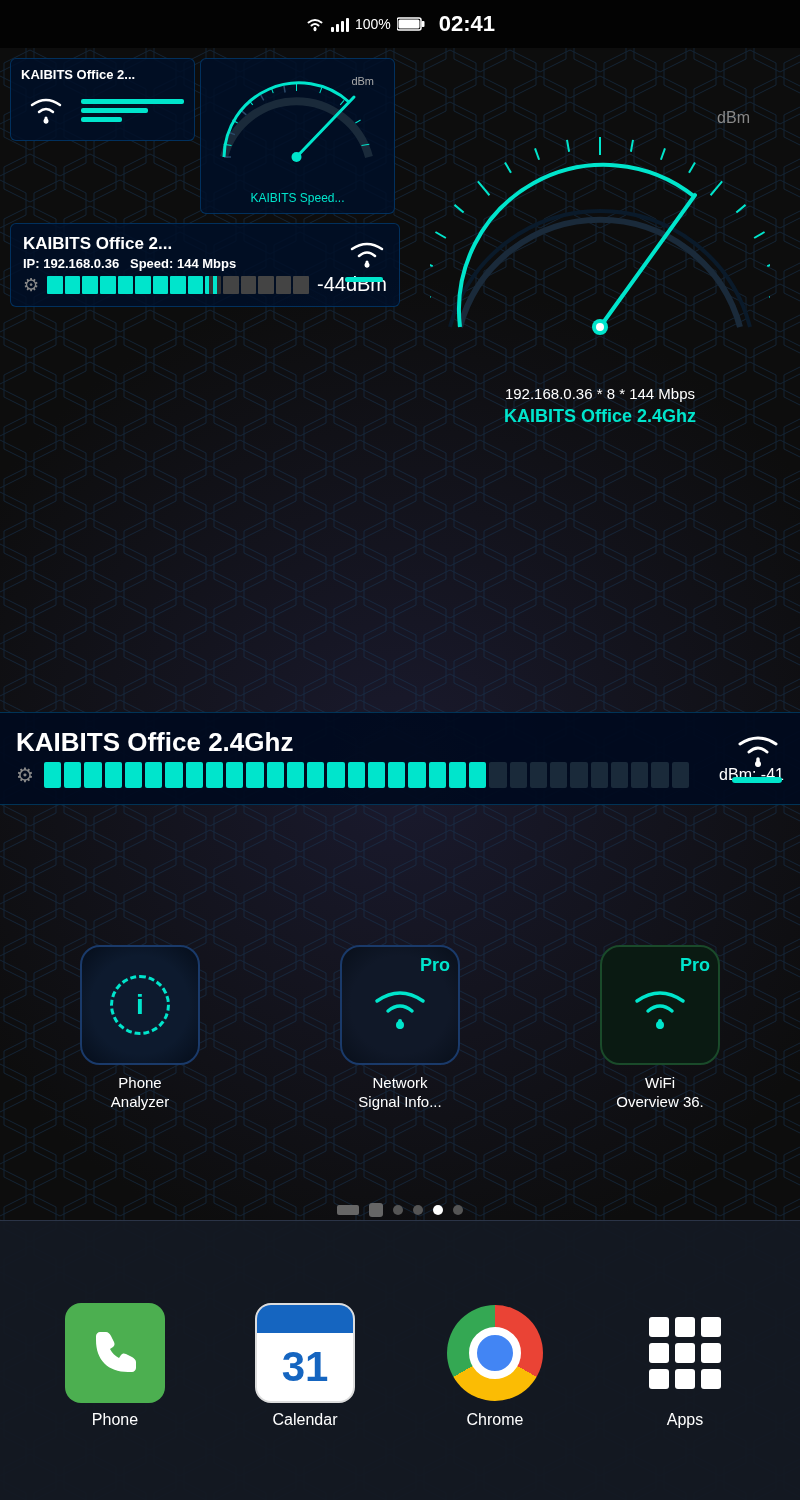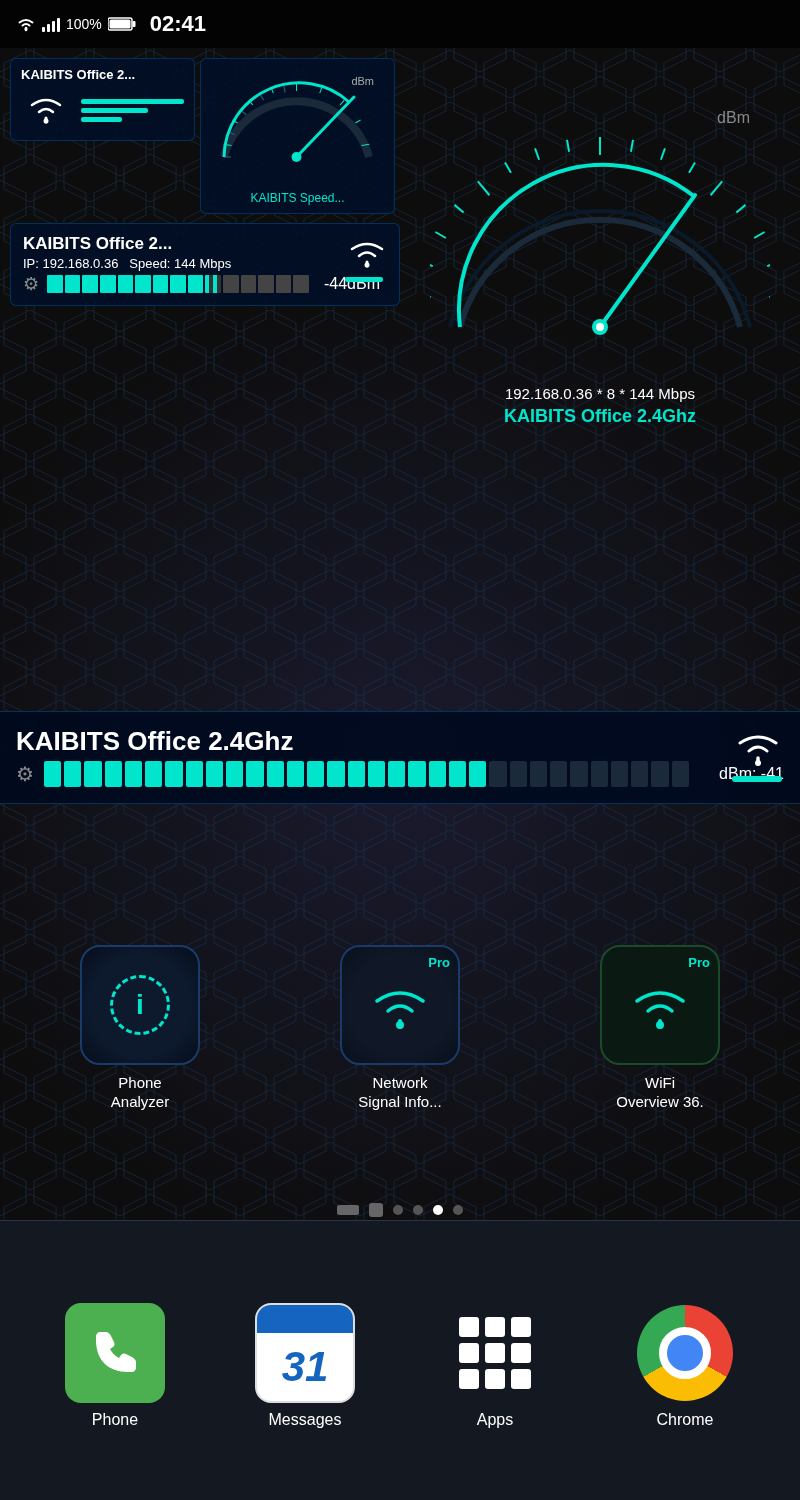--- a/index.html
+++ b/index.html
@@ -22,21 +22,21 @@
     }
 
     
     .status-bar {
       position: relative;
       z-index: 100;
       background: rgba(0,0,0,0.7);
       height: 48px;
       display: flex;
       align-items: center;
-      justify-content: flex-start;
+      justify-content: center;
       padding: 0 16px;
       gap: 8px;
     }
     .status-icons {
       display: flex;
       align-items: center;
       gap: 6px;
     }
     .status-time {
       font-size: 22px;
@@ -157,33 +157,34 @@
     .netinfo-title {
       color: white;
       font-size: 17px;
       font-weight: bold;
       margin-bottom: 2px;
     }
     .netinfo-ip {
       color: white;
       font-size: 13px;
       margin-bottom: 2px;
+      font-weight: bold;
     }
     .netinfo-row {
       display: flex;
       align-items: center;
       gap: 8px;
     }
     .gear-icon {
       color: #888;
       font-size: 18px;
     }
     .dbm-text {
       color: white;
-      font-size: 16px;
+      font-size: 20px;
       min-width: 70px;
       text-align: center;
     }
 
     
     .widget-large-bottom {
       position: absolute;
       top: 580px;
       left: 0;
       right: 0;
@@ -267,21 +268,21 @@
     
     .network-signal-icon {
       background: radial-gradient(circle, #1a1a1a 60%, #0d0d0d);
       border: 2px solid #1a3a6a;
     }
     .pro-badge {
       position: absolute;
       top: 8px;
       right: 8px;
       color: #00e5cc;
-      font-size: 13px;
+      font-size: 18px;
       font-weight: bold;
     }
 
     
     .wlan-icon-box {
       background: radial-gradient(circle, #1a1a1a 60%, #0d0d0d);
       border: 2px solid #333;
     }
 
     
@@ -723,49 +724,49 @@
             <path d="M14 8 C12 8 10 10 10 12 L10 16 C10 36 22 48 42 48 L46 48 C48 48 50 46 50 44 L50 38 C50 36 48 34 46 33 L40 30 C38 29 36 29.5 35 31 L33 34 C29 32 26 29 24 25 L27 23 C28.5 22 29 20 28 18 L25 12 C24 10 22 8 20 8 Z" fill="white"></path>
           </svg>
         </div>
         <div class="dock-label">Phone</div>
       </div>
 
 
       <div class="dock-item">
         <div class="dock-icon-box calendar-icon-bg" style="flex-direction:column; justify-content:flex-start; border:2px solid #ddd; overflow:hidden;">
           <div class="calendar-header"></div>
-          <div style="display:flex; align-items:center; justify-content:center; flex:1;font-style:italic;">
+          <div style="display:flex; align-items:center; justify-content:center; flex:1;">
             <div class="calendar-number">31</div>
           </div>
         </div>
-        <div class="dock-label">Messages</div>
-      </div>
-
-      <div class="dock-item">
-        <div class="dock-icon-box apps-grid-icon">
-          <div class="apps-grid">
-            <div class="grid-dot"></div>
-            <div class="grid-dot"></div>
-            <div class="grid-dot"></div>
-            <div class="grid-dot"></div>
-            <div class="grid-dot"></div>
-            <div class="grid-dot"></div>
-            <div class="grid-dot"></div>
-            <div class="grid-dot"></div>
-            <div class="grid-dot"></div>
-          </div>
-        </div>
-        <div class="dock-label">Apps</div>
+        <div class="dock-label">Calendar</div>
       </div>
 
       <div class="dock-item">
         <div class="dock-icon-box" style="background:transparent;">
           <div class="chrome-icon-outer">
             <div class="chrome-icon-inner"></div>
           </div>
         </div>
         <div class="dock-label">Chrome</div>
       </div>
 
+      <div class="dock-item">
+        <div class="dock-icon-box apps-grid-icon">
+          <div class="apps-grid">
+            <div class="grid-dot"></div>
+            <div class="grid-dot"></div>
+            <div class="grid-dot"></div>
+            <div class="grid-dot"></div>
+            <div class="grid-dot"></div>
+            <div class="grid-dot"></div>
+            <div class="grid-dot"></div>
+            <div class="grid-dot"></div>
+            <div class="grid-dot"></div>
+          </div>
+        </div>
+        <div class="dock-label">Apps</div>
+      </div>
+
     </div>
   </div>
 
 </div>
 
 </body></html>

